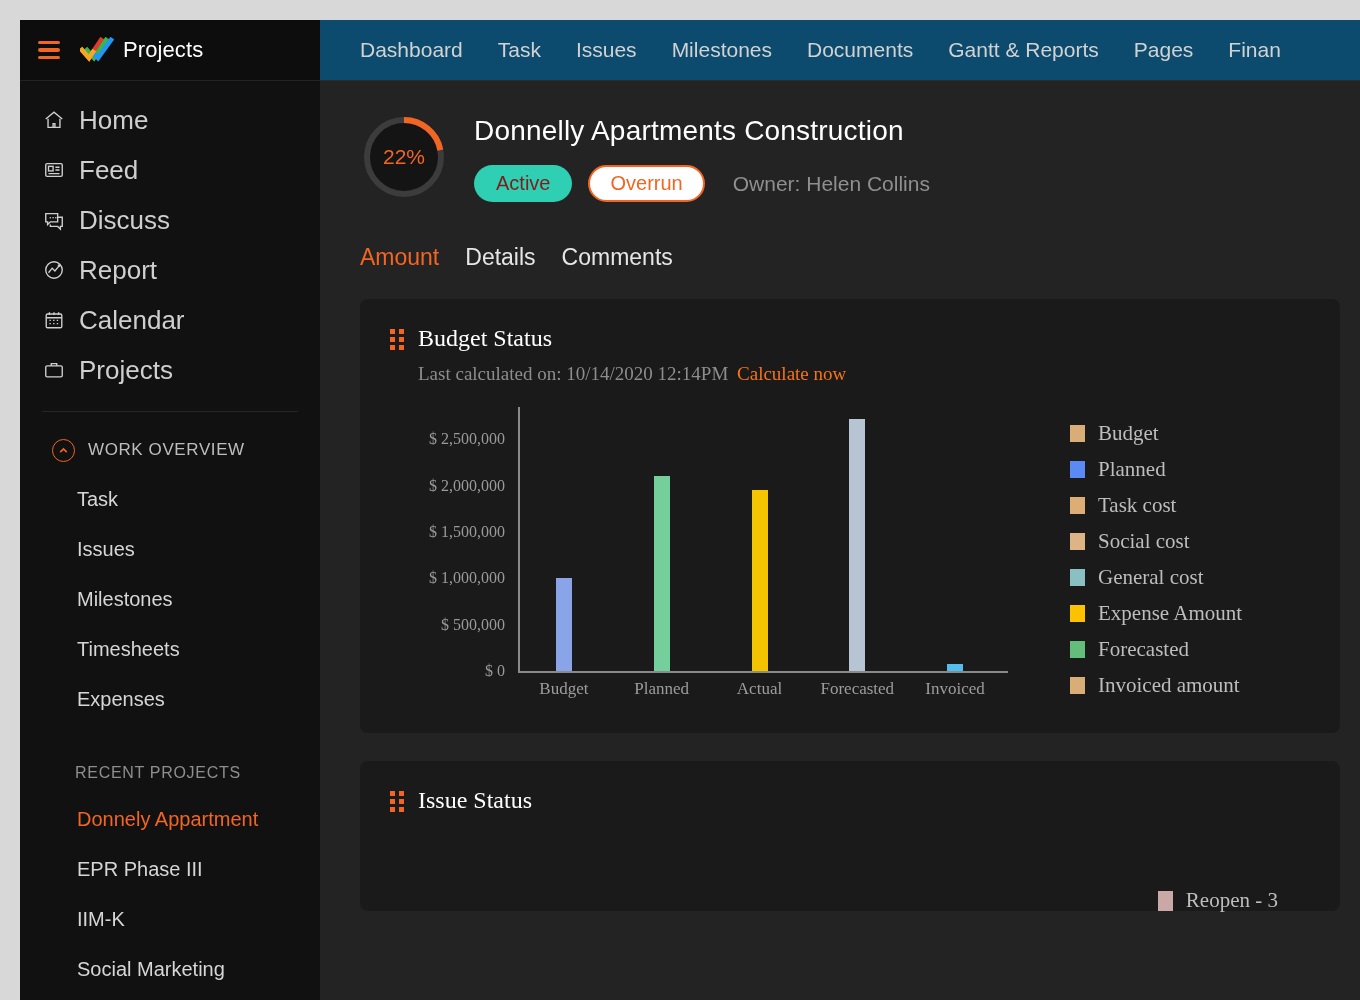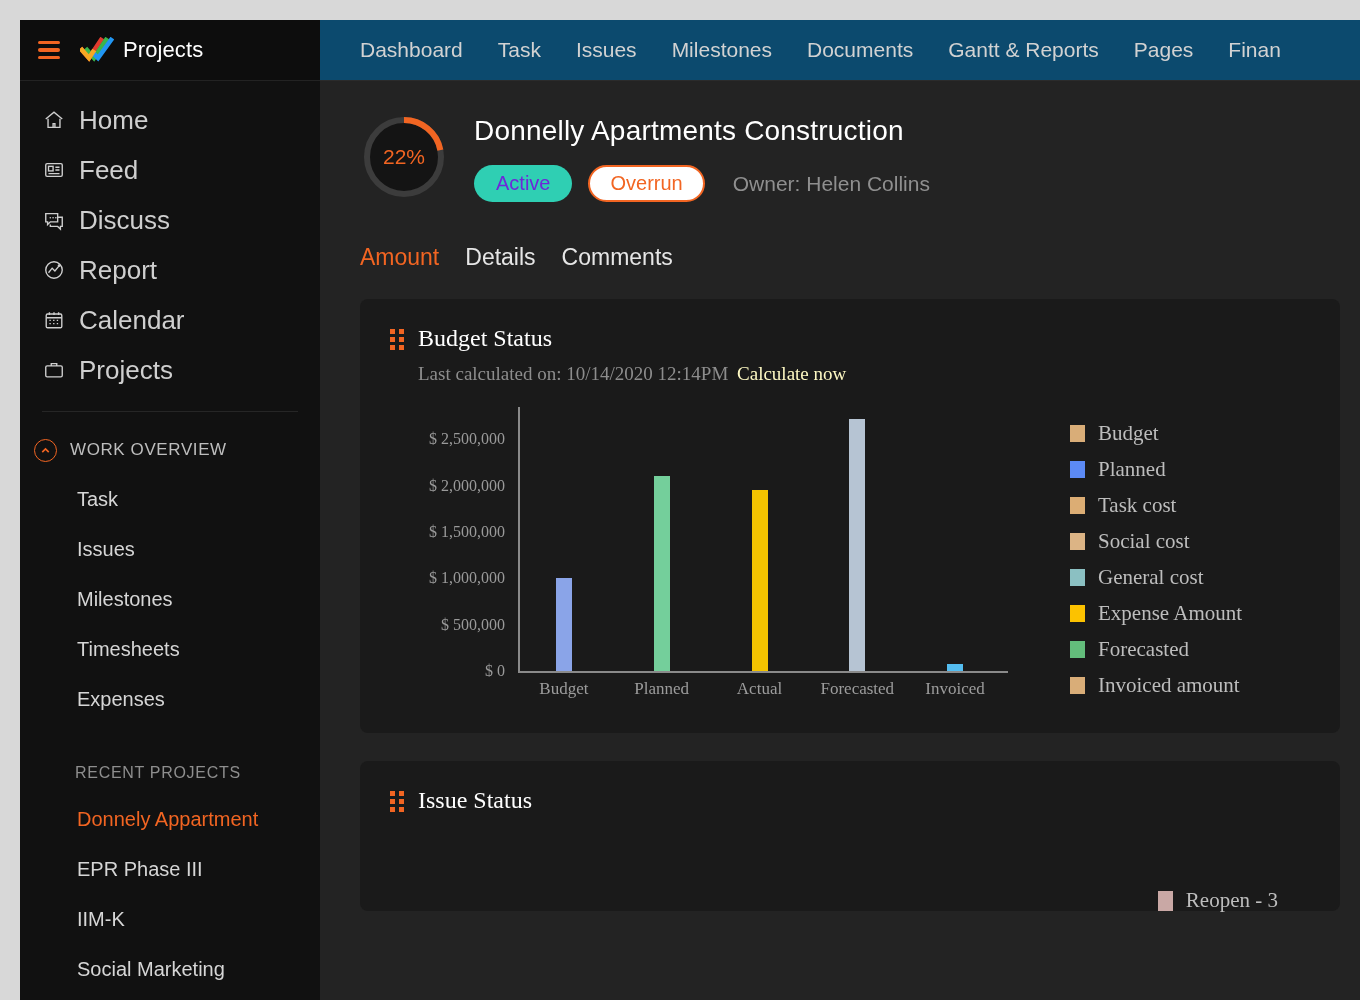--- a/index.html
+++ b/index.html
@@ -49,21 +49,21 @@
     cursor: pointer;
   }
   .nav-item .ic { width: 26px; height: 26px; margin-right: 12px; flex: 0 0 26px;
                   display: flex; align-items: center; justify-content: center; }
   .nav-item .ic svg { display:block; }
 
   .sb-divider { height: 1px; background: #262626; margin: 16px 22px 0 22px; }
 
   .section-head {
     display: flex; align-items: center;
-    padding-left: 14px; height: 48px; margin-top: 14px;
+    padding-left: 32px; height: 48px; margin-top: 14px;
     color: #bdbdbd; font-size: 17px; letter-spacing: .6px;
     cursor: pointer;
   }
   .collapse-circle {
     width: 23px; height: 23px; border-radius: 50%;
     border: 1.6px solid #f26522; margin-right: 13px;
     display: flex; align-items: center; justify-content: center; flex: 0 0 23px;
   }
   .section-head.plain { color: #8e8e8e; font-size: 16px; padding-left: 55px; height: 42px; margin-top: 28px; letter-spacing: .7px; }
 
@@ -96,21 +96,21 @@
     position: absolute; inset: 0; display: flex; align-items: center; justify-content: center;
     color: #f26522; font-size: 21px;
   }
   .proj-meta { margin-left: 26px; padding-top: 6px; }
   .proj-title { color: #ffffff; font-size: 28px; font-weight: normal; letter-spacing: .2px; }
   .badges { display: flex; align-items: center; margin-top: 18px; gap: 16px; }
   .badge {
     border-radius: 20px; padding: 7px 22px; font-size: 20px; cursor: pointer;
     display: inline-flex; align-items: center; justify-content: center;
   }
-  .badge.active-b { background: #2fcfb3; color: #6d28d9; }
+  .badge.active-b { background: #2fcfb3; color: #7f1d1d; }
   .badge.overrun-b { background: #ffffff; color: #f26522; border: 2px solid #f26522; padding: 5px 20px; }
   .owner { color: #8f8f8f; font-size: 21px; margin-left: 12px; }
 
   .tabs { display: flex; gap: 26px; margin-top: 42px; }
   .tab { color: #e6e6e6; font-size: 23px; cursor: pointer; }
   .tab.sel { color: #f26522; }
 
   .widget {
     background: #1a1a1a; border-radius: 8px;
     margin-top: 28px; margin-right: 20px;
@@ -120,21 +120,21 @@
   }
   .w-head { display: flex; align-items: center; }
   .drag-handle {
     width: 14px; height: 20px; display: grid;
     grid-template-columns: 5px 5px; grid-template-rows: 5px 5px 5px;
     gap: 3px 4px; cursor: grab; margin-right: 14px; flex: 0 0 14px;
   }
   .drag-handle span { background: #f26522; width: 5px; height: 5px; display: block; }
   .w-title { color: #ffffff; font-size: 24px; }
   .w-sub { color: #8d8d8d; font-size: 19px; margin-left: 28px; margin-top: 11px; }
-  .w-sub .calc { color: #fef9c3; cursor: pointer; margin-left: 4px; }
+  .w-sub .calc { color: #f97316; cursor: pointer; margin-left: 4px; }
 
   
   .chart-area { display: flex; margin-top: 22px; height: 300px; }
   .plot-wrap { position: relative; width: 660px; height: 300px; flex: 0 0 660px; }
   .ylabels { position: absolute; left: 0; top: 0; width: 115px; height: 265px; }
   .ylabels div {
     position: absolute; right: 0; color: #9a9a9a; font-size: 16px;
     transform: translateY(-50%); white-space: nowrap;
   }
   .axis-v { position: absolute; left: 128px; top: 0; width: 1.5px; height: 265px; background: #8a8a8a; }

